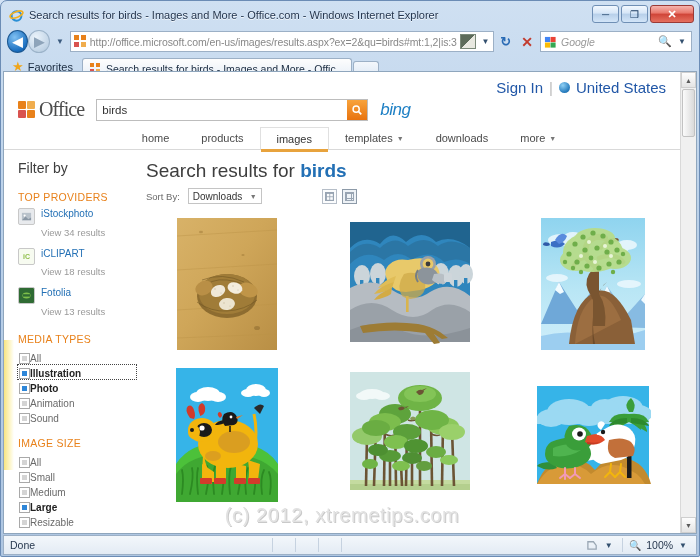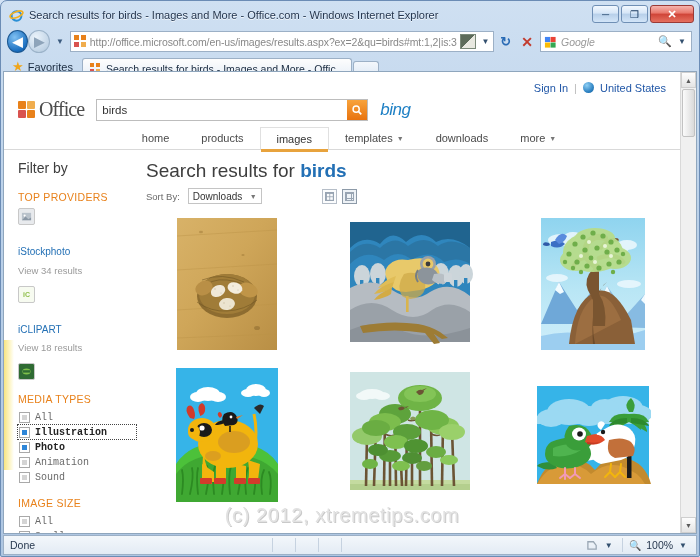--- a/index.html
+++ b/index.html
@@ -145,21 +145,21 @@
   }
   .sb-thumb {
     height: 48px; margin: 1px; background: linear-gradient(to right,#fbfbfb,#dadada);
     border: 1px solid #c2c2c2; border-radius: 2px;
   }
   .sb-track { flex: 1 1 auto; }
 
   
   .hdr { padding: 8px 14px 0 14px; position: relative; }
   .hdr-top { display: flex; justify-content: flex-end; align-items: center;
-             gap: 6px; font-size: 11px; height: 15px; }
+             gap: 6px; font-size: 15px; height: 15px; }
   .hdr-top a { color: #2157a7; text-decoration: none; }
   .sep { color: #bbb; }
   .globe {
     width: 11px; height: 11px; border-radius: 50%;
     background: radial-gradient(circle at 35% 30%, #8fd0f5, #2a7fc0 65%, #1a5e97);
     display: inline-block; vertical-align: -1px;
   }
   .hdr-mid { display: flex; align-items: center; gap: 12px; margin-top: 3px; }
   .office-logo { display: flex; align-items: center; gap: 2px; position: relative;}
   .logo-tiles { position: relative; width: 19px; height: 19px; }
@@ -210,33 +210,33 @@
 
   
   .cols { display: flex; margin-top: 10px; padding: 0 2px 0 14px; }
   .sidebar { width: 120px; flex: 0 0 auto; position: relative; }
   .sidebar-inner { padding-right: 6px; }
   .filter-title { font-size: 14px; color: #3e3e3e; margin-bottom: 15px; }
   .sec-title {
     font-size: 10.5px; color: #e8811a; letter-spacing: 0.3px;
     margin: 4px 0 5px 0; text-transform: uppercase;
   }
-  .provider { display: flex; gap: 21px; margin-bottom: 7px; align-items: flex-start; flex-direction: column; }
+  .provider { display: flex; gap: 6px; margin-bottom: 7px; align-items: flex-start; }
   .prov-ico {
     width: 17px; height: 17px; flex: 0 0 auto;
     border: 1px solid #c8c8c8; border-radius: 2px;
     display: flex; align-items: center; justify-content: center;
     font-size: 7px; font-weight: bold;
   }
   .prov-txt { line-height: 1.25; }
   .prov-name { font-size: 10px; color: #2370b5; }
   .prov-sub { font-size: 9.5px; color: #9a9a9a; }
   .filt-row {
-    display: flex; align-items: center; gap: 5px; height: 14px;
-    margin-bottom: 1px; padding-left: 1px; font-family: Liberation Mono, monospace;
+    display: flex; align-items: flex-end; height: 14px;
+    margin-bottom: 1px; padding-left: 1px;
   }
   .filt-row.focused {
     outline: 1px dotted #444; outline-offset: 0px;
     width: 118px;
   }
   .cbox {
     width: 11px; height: 11px; flex: 0 0 auto;
     border: 1px solid #a9a9a9; background: #fff; position: relative;
   }
   .cbox i {
@@ -472,20 +472,24 @@
             </div>
 
             <div class="provider">
               <span class="prov-ico" style="background:#2f6b33;">
                 <svg width="13" height="11" viewBox="0 0 14 12">
                     <rect width="14" height="12" fill="#2f6b33"></rect>
                     <ellipse cx="7" cy="6" rx="4.5" ry="3.2" fill="#7fc04a"></ellipse>
                     <rect x="3" y="4.6" width="8" height="2.6" fill="#2f6b33"></rect>
                   </svg>
               </span>
+              <span class="prov-txt">
+                <span class="prov-name" style="display:block">Fotolia</span>
+                <span class="prov-sub">View 13 results</span>
+              </span>
             </div>
 
             <div class="sec-title" style="margin-top:13px">MEDIA TYPES</div>
 
             <div class="filt-row">
               <span class="cbox">
                   <i></i>
                 </span>
               <span class="filt-lbl">All</span>
             </div>
@@ -520,20 +524,26 @@
               <span class="cbox">
                   <i></i>
                 </span>
               <span class="filt-lbl">All</span>
             </div>
             <div class="filt-row">
               <span class="cbox">
                   <i></i>
                 </span>
               <span class="filt-lbl">Small</span>
+            </div>
+            <div class="filt-row">
+              <span class="cbox">
+                  <i></i>
+                </span>
+              <span class="filt-lbl">Medium</span>
             </div>
             <div class="filt-row on">
               <span class="cbox on">
                   <i></i>
                 </span>
               <span class="filt-lbl">Large</span>
             </div>
             <div class="filt-row">
               <span class="cbox">
                   <i></i>

